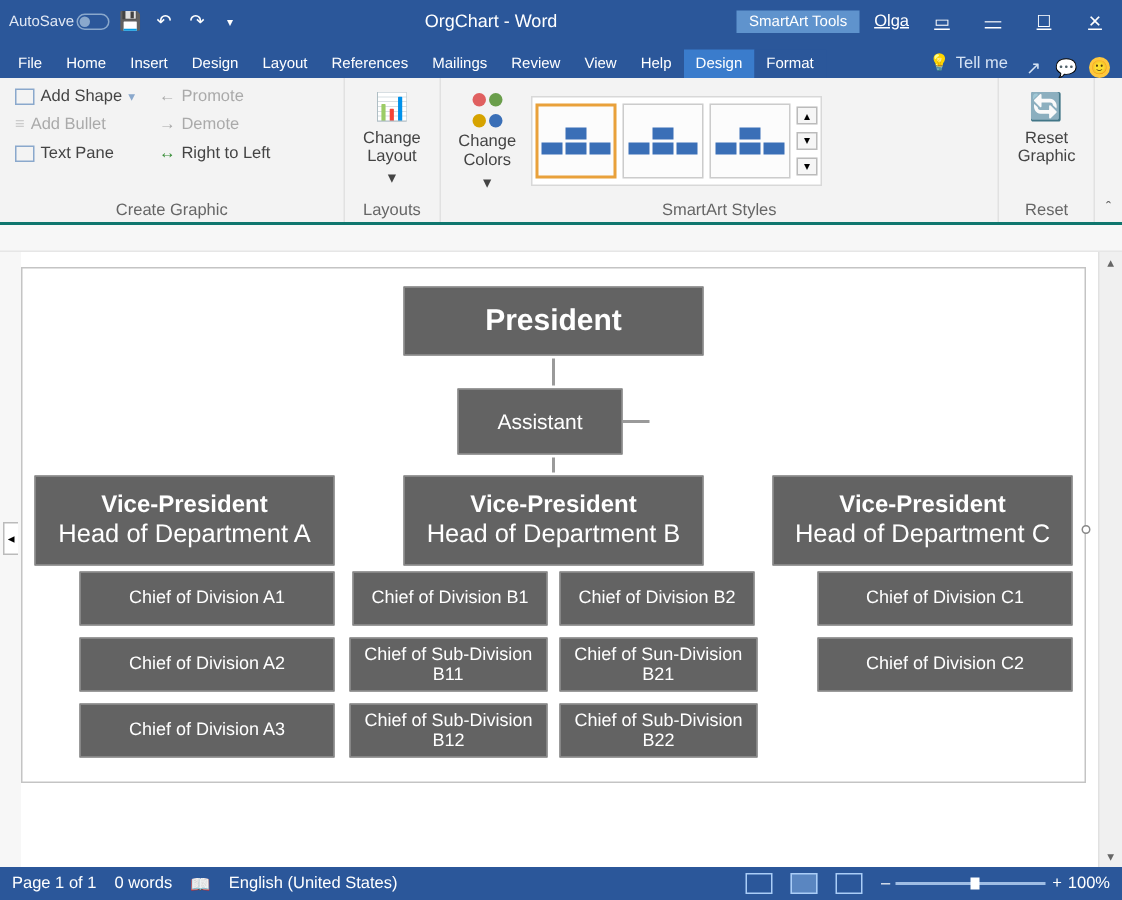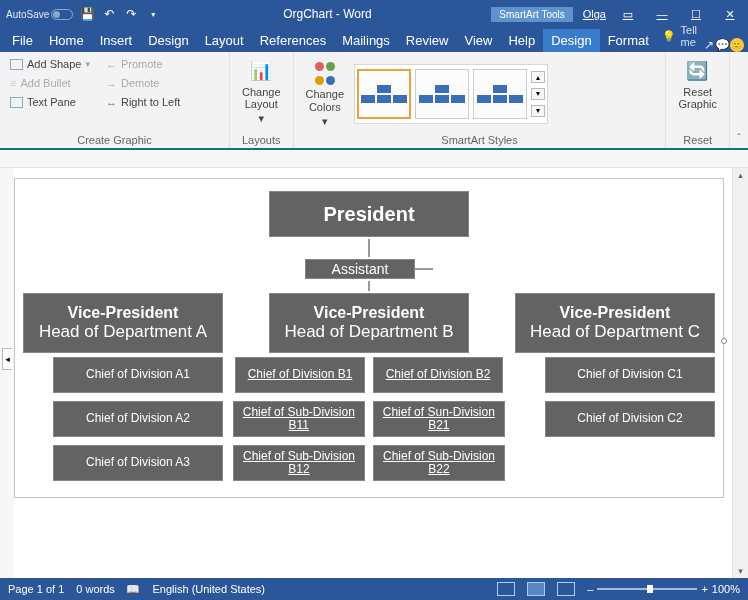--- a/index.html
+++ b/index.html
@@ -12,21 +12,21 @@
   .titlebar .qat-ico { width: 16px; height: 16px; display: flex; align-items: center; justify-content: center; }
   .titlebar .center { flex: 1; text-align: center; font-size: 12px; color: #fff; }
   .titlebar .smtools { background: #5f93cd; padding: 2px 8px; font-size: 10px; margin: 0 4px; }
   .titlebar .right { display: flex; align-items: center; gap: 10px; padding: 0 6px; text-decoration: underline; }
   .titlebar .username { font-size: 11px; color: #fff; }
   .titlebar .winbtn { width: 24px; height: 20px; display: flex; align-items: center; justify-content: center; color: #fff; font-size: 11px; cursor: pointer; }
   .smile { width: 14px; height: 14px; border-radius: 50%; background: #ffc83d; display: inline-flex; align-items: center; justify-content: center; font-size: 9px; }
 
   
   .ribbon-tabs { height: 24px; background: #2b579a; display: flex; align-items: flex-end; color: #fff; padding: 0 4px; }
-  .ribbon-tabs .tab { padding: 4px 8px; font-size: 13px; cursor: pointer; color: #fff; }
+  .ribbon-tabs .tab { padding: 4px 8px; font-size: 10px; cursor: pointer; color: #fff; }
   .ribbon-tabs .tab.active { background: #3a7ccc; }
   .ribbon-tabs .tab.format { background: #2b579a; }
   .ribbon-tabs .spacer { flex: 1; }
   .ribbon-tabs .tellme { font-size: 11px; padding: 4px 6px; display: flex; align-items: center; gap: 4px; cursor: pointer; color: #d4e2f4; }
   .ribbon-tabs .ricon { width: 22px; display: flex; justify-content: center; cursor: pointer; color: #d4e2f4; }
 
   
   .ribbon { height: 98px; background: #f3f3f3; border-bottom: 2px solid #0f766e; display: flex; }
   .group { border-right: 1px solid #e1e1e1; display: flex; flex-direction: column; padding: 4px 6px 0 6px; }
   .group-body { flex: 1; display: flex; }
@@ -54,31 +54,31 @@
   .leftgutter { width: 14px; background: #f7f7f7; display: flex; flex-direction: column; align-items: center; }
   .expand-tab { margin-top: 180px; width: 10px; height: 22px; border: 1px solid #bbb; background: #fff; font-size: 9px; display: flex; align-items: center; justify-content: center; cursor: pointer; border-right: none; }
   .canvas { flex: 1; background: #fff; padding: 10px 8px 10px 0; }
   .smartart { border: 1px solid #c4c4c4; position: relative; padding: 12px 8px 16px 8px; }
   .sa-handle { position: absolute; width: 6px; height: 6px; background: #fff; border: 1px solid #888; }
   .sa-handle.mr { top: 50%; right: -4px; border-radius: 50%; }
 
   .org { display: flex; flex-direction: column; align-items: center; font-size: 13px; color: #fff; gap: 2px; }
   .node { background: #636363; text-align: center; display: flex; flex-direction: column; justify-content: center; padding: 6px 10px; border: 1px solid #868686; }
   .node.big { min-width: 200px; height: 46px; font-size: 20px; font-weight: bold; }
-  .node.assist { min-width: 110px; height: 20px; font-size: 14px; }
+  .node.assist { min-width: 110px; height: 44px; font-size: 14px; }
   .vline { width: 2px; height: 18px; background: #9a9a9a; }
   .hline { width: 18px; height: 2px; background: #9a9a9a; }
   .row { display: flex; justify-content: space-between; width: 100%; gap: 10px; }
   .col-vp { display: flex; flex-direction: column; align-items: flex-end; flex: 1; gap: 4px; }
   .vp { min-width: 200px; height: 60px; }
   .vp .t { font-size: 16px; font-weight: bold; }
   .vp .s { font-size: 17px; font-weight: normal; text-align: center; }
   .div { min-width: 170px; height: 36px; font-size: 12px; line-height: 1.1; padding: 4px 6px; }
   .stack { display: flex; flex-direction: column; gap: 8px; align-items: center; }
-  .brow { display: flex; gap: 8px; justify-content: space-between; text-decoration: underline; }
+  .brow { display: flex; gap: 8px; justify-content: space-between; }
   .scrollbar { width: 16px; background: #f0f0f0; border-left: 1px solid #e1e1e1; display: flex; flex-direction: column; justify-content: space-between; align-items: center; }
   .sbb { width: 14px; height: 14px; display: flex; align-items: center; justify-content: center; font-size: 9px; color: #666; cursor: pointer; }
 
   
   .status { height: 22px; background: #2b579a; color: #fff; display: flex; align-items: center; font-size: 11px; padding: 0 8px; gap: 12px; justify-content: center; }
   .status .sp { flex: 1; }
   .status .viewbtn { width: 18px; height: 14px; border: 1px solid #aacdf7; display: inline-block; cursor: pointer; }
   .status .viewbtn.sel { background: #5a86c1; }
   .status .zoom { display: flex; align-items: center; gap: 4px; }
   .status .slider { width: 100px; height: 2px; background: #9fbde4; position: relative; }

